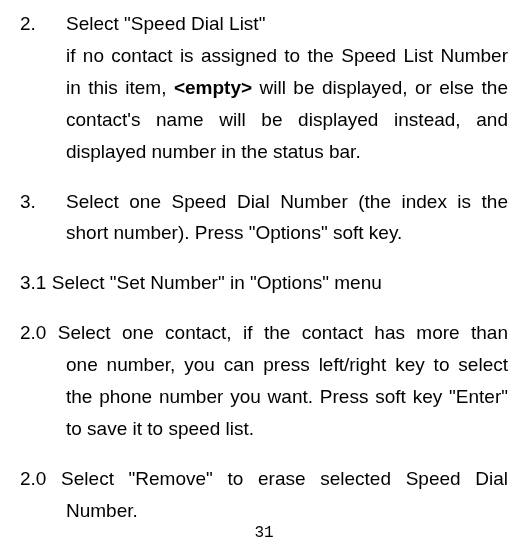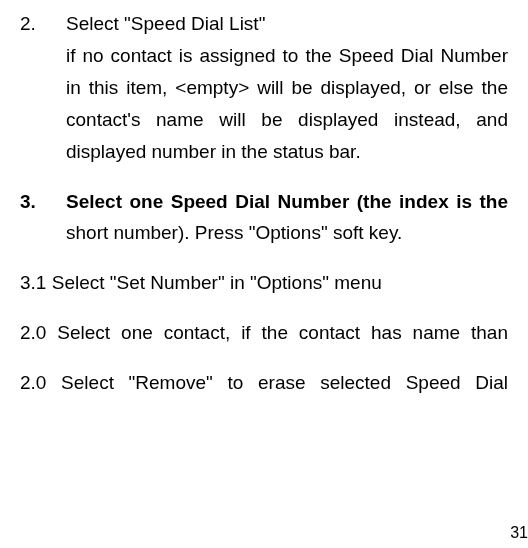--- a/index.html
+++ b/index.html
@@ -48,61 +48,63 @@
     display: block;
   }
   .sub-body {
     margin-left: 46px;
   }
   .pg {
     position: absolute;
     bottom: 6px;
     width: 100%;
     left: 0;
-    text-align: right;
+    text-align: center;
     font-size: 16px;
-    font-family: Liberation Sans, sans-serif;
+    font-family: Liberation Mono, monospace;
   }
-  b { font-weight: normal; }
+  b { font-weight: bold; }
 </style>
 </head>
 <body>
 <div class="page">
 
 <div class="entry">
   <span class="first-line">
     <span class="num">2.</span><span>Select "Speed Dial List"</span>
   </span>
   <div class="body-indent">
-    <span>if no contact is assigned to the Speed Dial Number in this item, </span><b>&lt;empty&gt;</b><span> will be displayed, or else the contact's name will be displayed instead, and displayed number in the status bar.</span>
+    <span>if no contact is assigned to the Speed List Number in this item, </span><b>&lt;empty&gt;</b><span> will be displayed, or else the contact's name will be displayed instead, and displayed number in the status bar.</span>
   </div>
 </div>
 
 <div class="entry">
-  <span class="first-line" style="text-align:justify; text-align-last:justify;font-weight:bold;">
+  <span class="first-line" style="text-align:justify; text-align-last:justify;">
     <span class="num">3.</span><span>Select one Speed Dial Number (the index is the</span>
   </span>
   <div class="body-indent">
     <span>short number). Press "Options" soft key.</span>
   </div>
 </div>
 
 <div class="sub-entry">
   <span class="sub-first">
     <span class="sub-label">3.1</span> <span>Select "Set Number" in "Options" menu</span>
   </span>
 </div>
 
 <div class="sub-entry">
   <span class="sub-first" style="text-align:justify; text-align-last:justify;">
-    <span class="sub-label">2.0</span> <span>Select one contact, if the contact has name than</span>
+    <span class="sub-label">2.0</span> <span>Select one contact, if the contact has more than</span>
   </span>
+  <div class="sub-body">one number, you can press left/right key to select the phone number you want. Press soft key "Enter" to save it to speed list.</div>
 </div>
 
 <div class="sub-entry">
   <span class="sub-first" style="text-align:justify; text-align-last:justify;">
     <span class="sub-label">2.0</span> <span>Select "Remove" to erase selected Speed Dial</span>
   </span>
+  <div class="sub-body">Number.</div>
 </div>
 
 <div class="pg">31</div>
 
 </div>
 
 </body></html>

